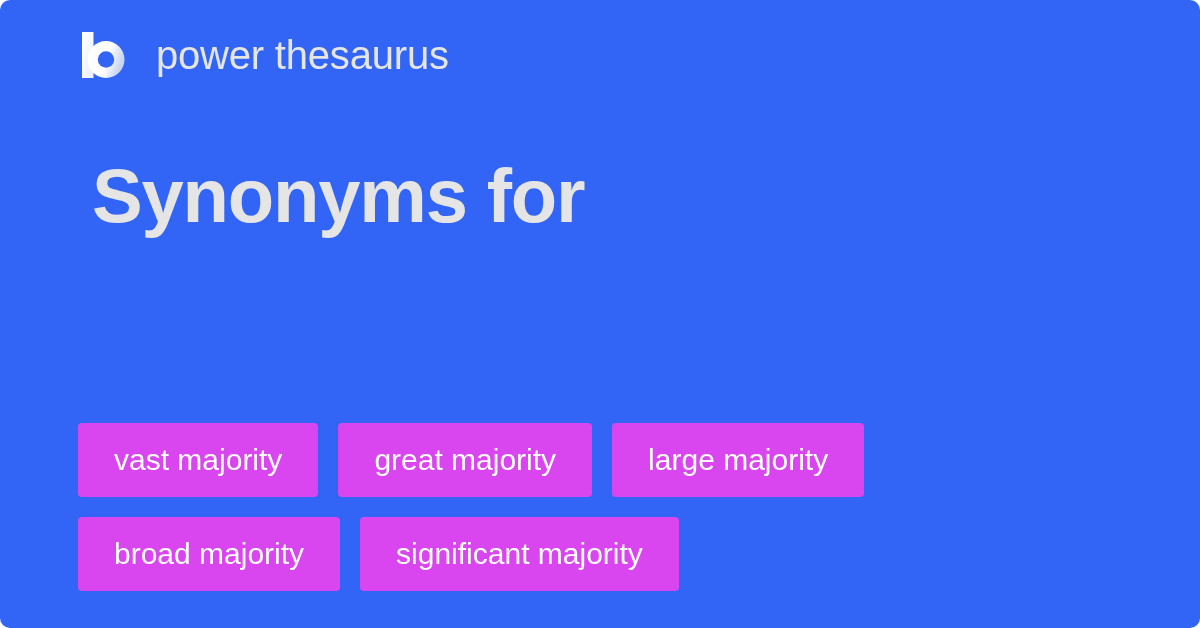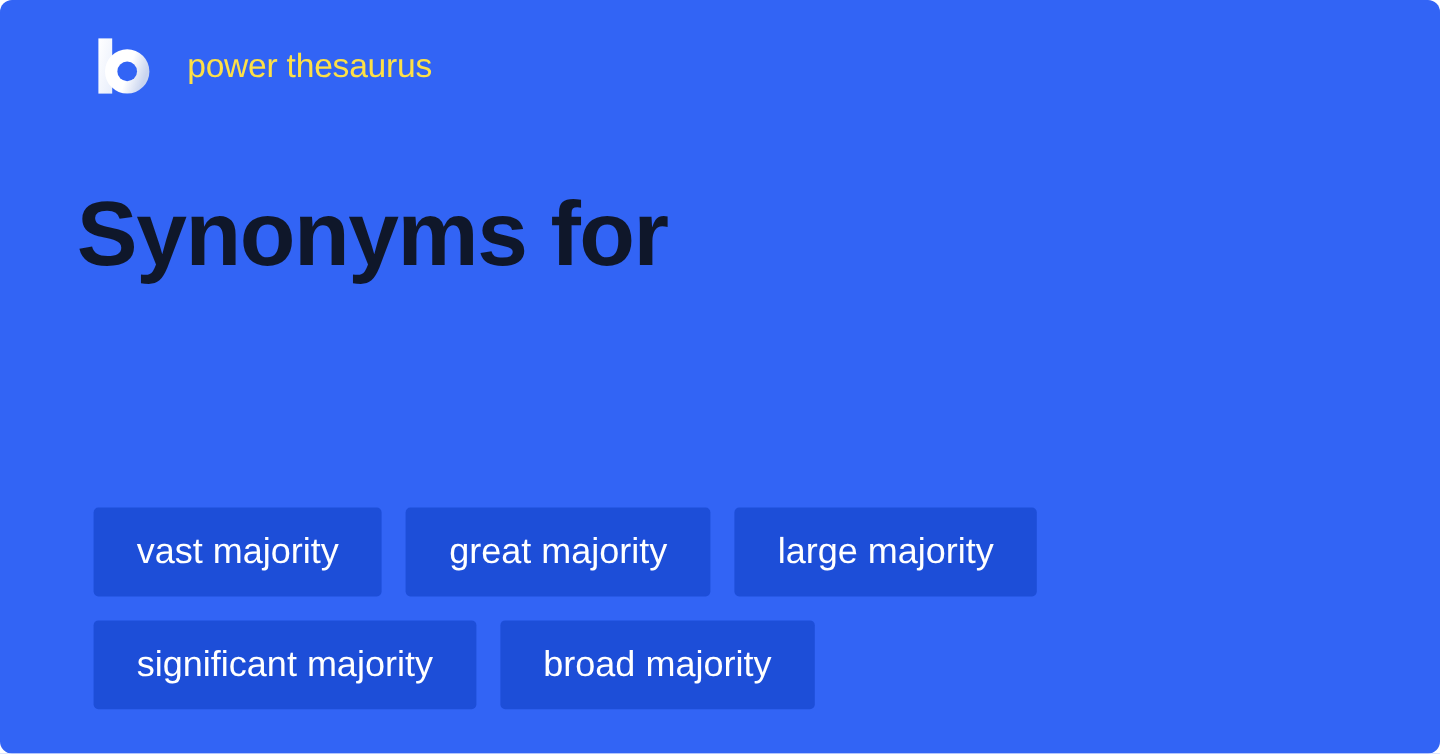--- a/index.html
+++ b/index.html
@@ -35,35 +35,35 @@
     height: 56px;
   }
   .brand-mark {
     width: 52px;
     height: 52px;
     flex: 0 0 52px;
     display: block;
   }
   .brand-word {
     margin-left: 26px;
-    color: #fde047;
-    font-size: 28px;
+    color: #e5e5e5;
+    font-size: 40px;
     line-height: 1;
     font-weight: 400;
     letter-spacing: -0.2px;
     white-space: nowrap;
   }
 
   
   .headline {
     position: absolute;
-    left: 64px;
+    left: 92px;
     top: 140px;
     width: 1050px;
-    color: #0f172a;
+    color: #e5e5e5;
     font-size: 76px;
     line-height: 1.48;
     font-weight: 700;
     letter-spacing: -1.2px;
     margin: 0;
   }
   .headline .line {
     display: block;
     white-space: nowrap;
   }
@@ -73,21 +73,21 @@
     position: absolute;
     left: 78px;
     top: 423px;
     width: 1060px;
     display: flex;
     flex-wrap: wrap;
     gap: 20px 20px;
     align-content: flex-start;
   }
   .chip {
-    background: #1d4ed8;
+    background: #d946ef;
     color: #ffffff;
     border-radius: 4px;
     height: 74px;
     box-sizing: border-box;
     padding: 0 36px;
     display: flex;
     align-items: center;
     justify-content: center;
     font-size: 30px;
     line-height: 1;
@@ -124,17 +124,17 @@
   </div>
 
   <h1 class="headline">
     <span class="line">Synonyms for</span>
   </h1>
 
   <div class="chips">
       <div class="chip">vast majority</div>
       <div class="chip">great majority</div>
       <div class="chip">large majority</div>
+      <div class="chip">broad majority</div>
       <div class="chip">significant majority</div>
-      <div class="chip">broad majority</div>
     </div>
 
 </div>
 
 </body></html>

